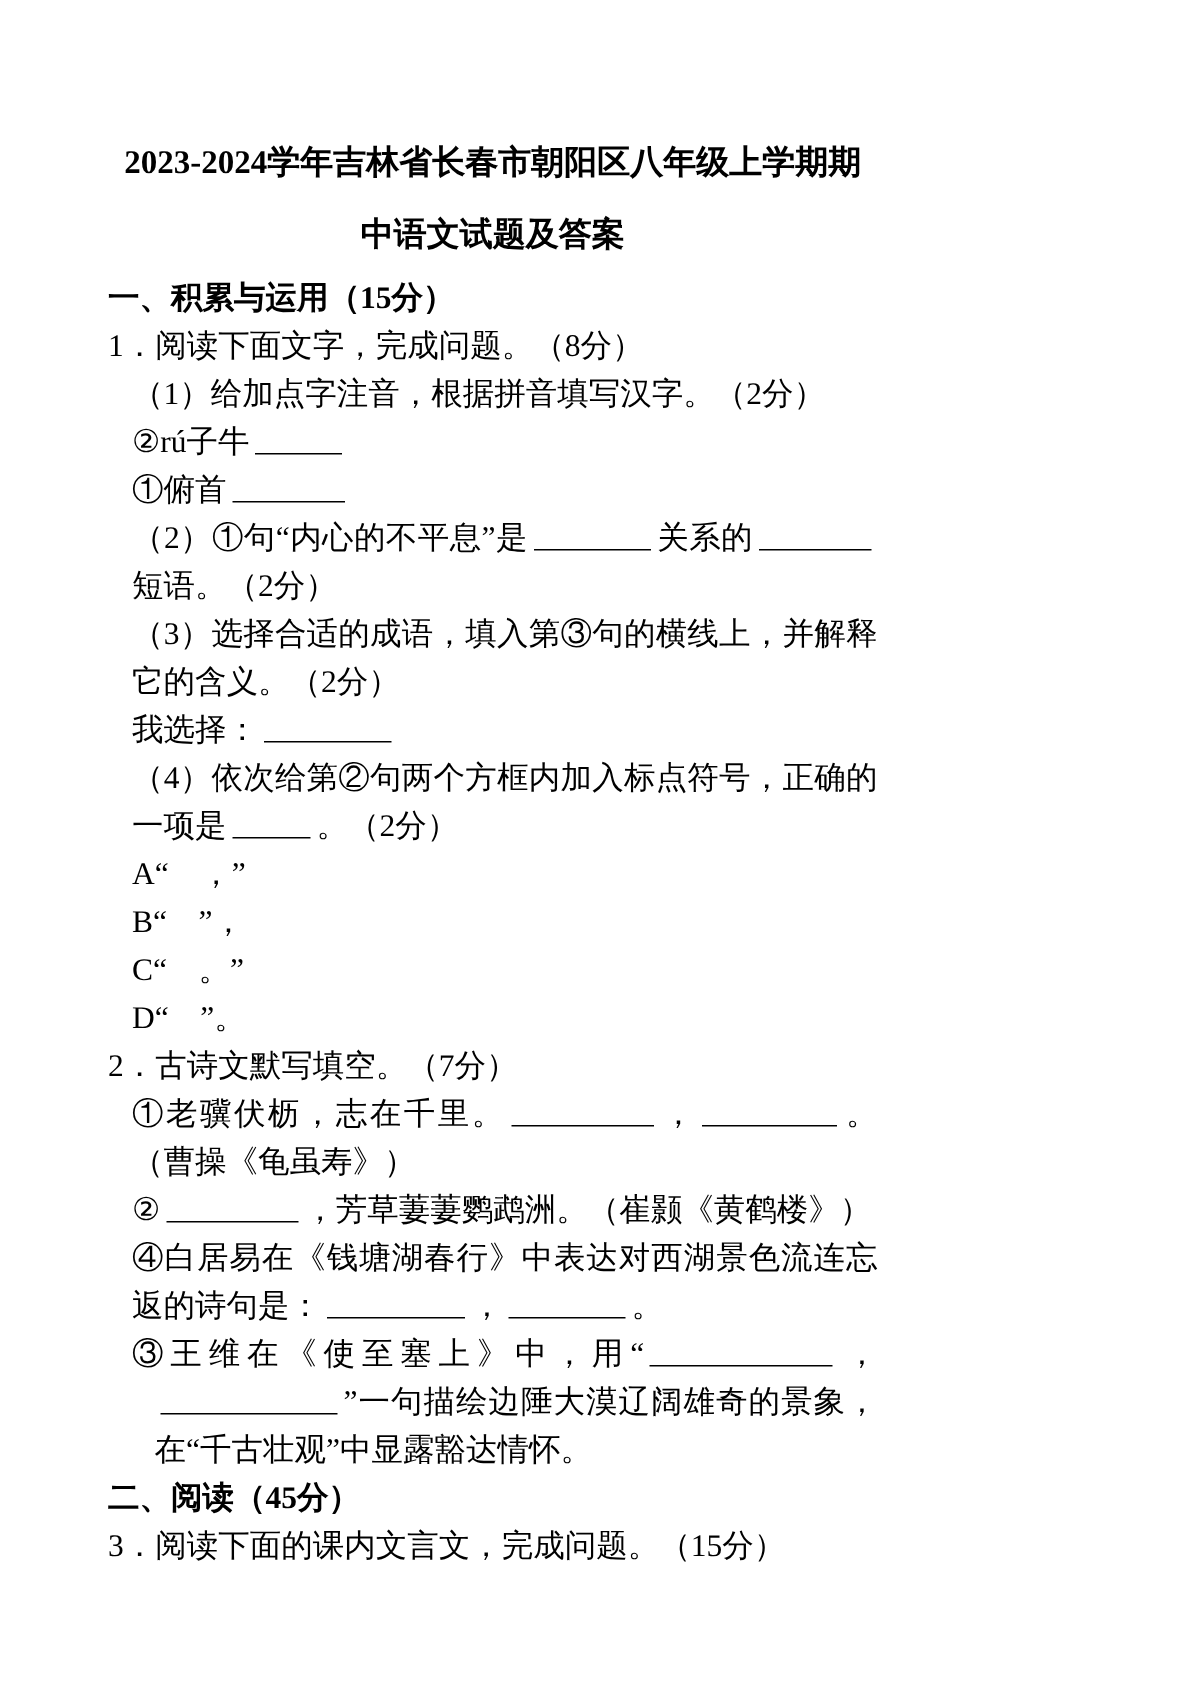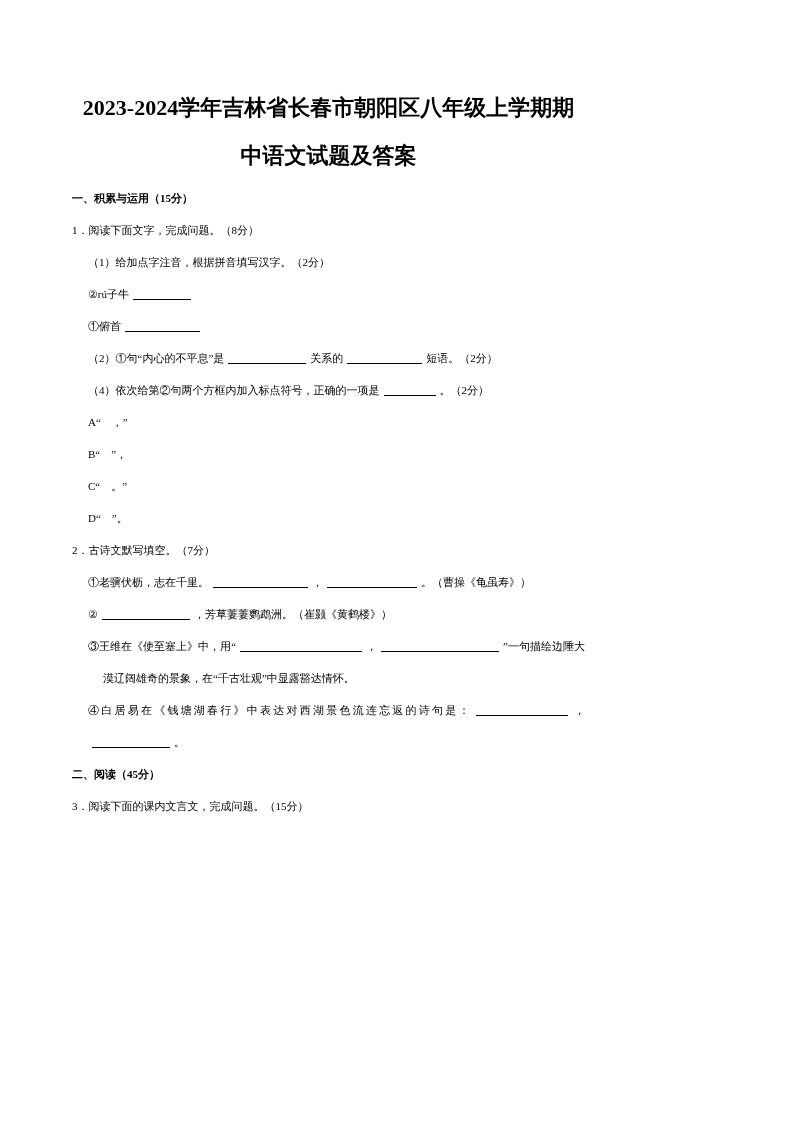--- a/index.html
+++ b/index.html
@@ -18,21 +18,21 @@
   }
   .title {
     font-size: 22px;
     font-weight: bold;
     text-align: center;
     line-height: 48px;
     max-width: 660px;
     margin: 0 auto 2px auto;
   }
   .doc-body {
-    font-size: 11px;
+    font-size: 21px;
   }
   .line {
     line-height: 32px;
     margin: 0;
     text-align: justify;
   }
   .heading {
     font-weight: bold;
   }
   .i1 {
@@ -58,26 +58,28 @@
 
 <div class="page">
   <div class="title">2023-2024学年吉林省长春市朝阳区八年级上学期期中语文试题及答案</div>
   <div class="doc-body" id="doc-lines">
       <div class="line heading"><span>一、积累与运用（15分）</span></div>
       <div class="line"><span>1．阅读下面文字，完成问题。（8分）</span></div>
       <div class="line i1"><span>（1）给加点字注音，根据拼音填写汉字。（2分）</span></div>
       <div class="line i1"><span>②rú子牛</span><span class="blank" style="width: 58px;"></span></div>
       <div class="line i1"><span>①俯首</span><span class="blank" style="width: 75px;"></span></div>
       <div class="line i1"><span>（2）①句“内心的不平息”是</span><span class="blank" style="width: 78px;"></span><span>关系的</span><span class="blank" style="width: 75px;"></span><span>短语。（2分）</span></div>
+      <div class="line i1"><span>（3）选择合适的成语，填入第③句的横线上，并解释它的含义。（2分）</span></div>
+      <div class="line i1"><span>我选择：</span><span class="blank" style="width: 85px;"></span></div>
       <div class="line i1"><span>（4）依次给第②句两个方框内加入标点符号，正确的一项是</span><span class="blank" style="width: 52px;"></span><span>。（2分）</span></div>
       <div class="line i1"><span>A“　，”</span></div>
       <div class="line i1"><span>B“　”，</span></div>
       <div class="line i1"><span>C“　。”</span></div>
       <div class="line i1"><span>D“　”。</span></div>
       <div class="line"><span>2．古诗文默写填空。（7分）</span></div>
       <div class="line i1"><span>①老骥伏枥，志在千里。</span><span class="blank" style="width: 95px;"></span><span>，</span><span class="blank" style="width: 90px;"></span><span>。（曹操《龟虽寿》）</span></div>
       <div class="line i1"><span>②</span><span class="blank" style="width: 88px;"></span><span>，芳草萋萋鹦鹉洲。（崔颢《黄鹤楼》）</span></div>
+      <div class="line i1"><span>④白居易在《钱塘湖春行》中表达对西湖景色流连忘返的诗句是：</span><span class="blank" style="width: 92px;"></span><span>，</span><span class="blank" style="width: 78px;"></span><span>。</span></div>
       <div class="line hang"><span>③王维在《使至塞上》中，用“</span><span class="blank" style="width: 122px;"></span><span>，</span><span class="blank" style="width: 118px;"></span><span>”一句描绘边陲大漠辽阔雄奇的景象，在“千古壮观”中显露豁达情怀。</span></div>
-      <div class="line i1"><span>④白居易在《钱塘湖春行》中表达对西湖景色流连忘返的诗句是：</span><span class="blank" style="width: 92px;"></span><span>，</span><span class="blank" style="width: 78px;"></span><span>。</span></div>
       <div class="line heading"><span>二、阅读（45分）</span></div>
       <div class="line"><span>3．阅读下面的课内文言文，完成问题。（15分）</span></div>
     </div>
 </div>
 
 </body></html>

